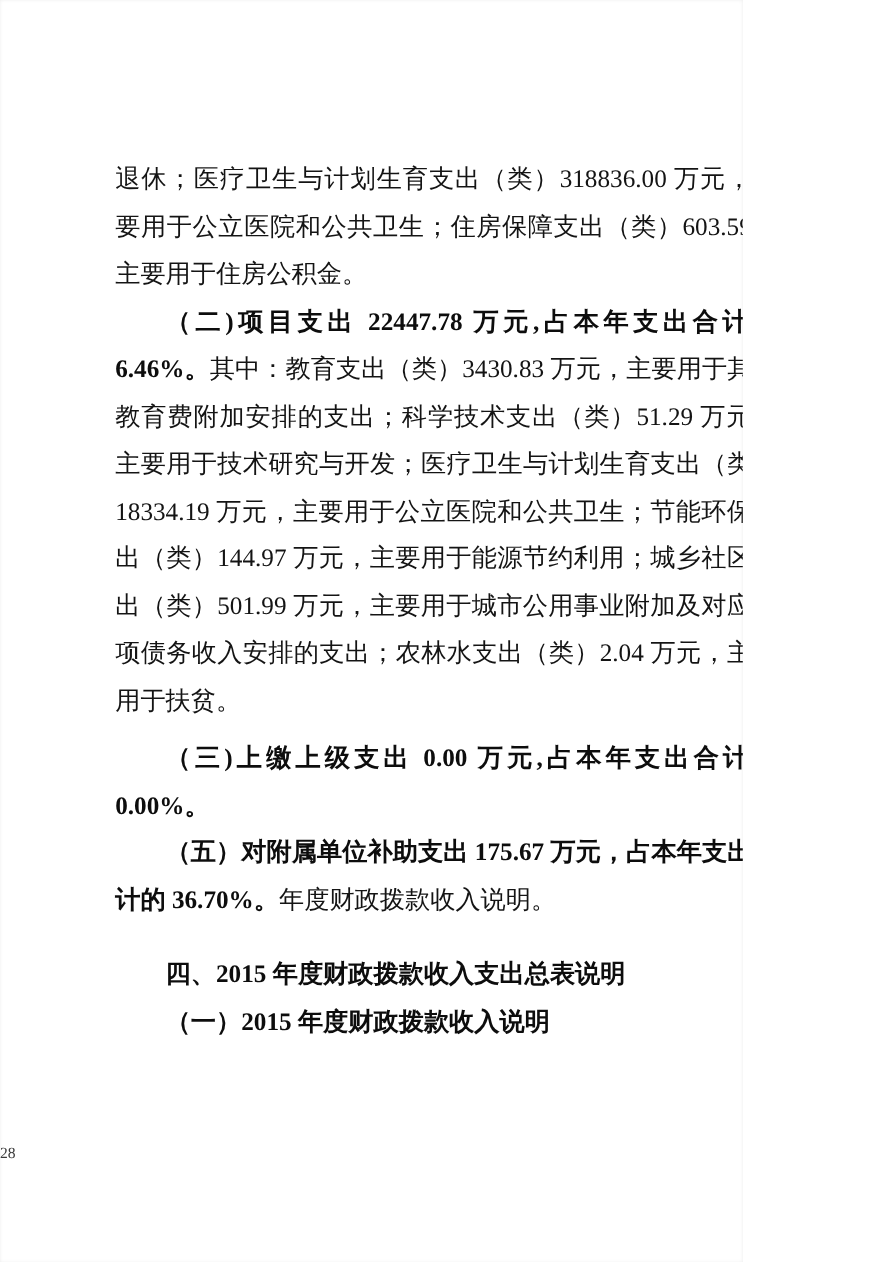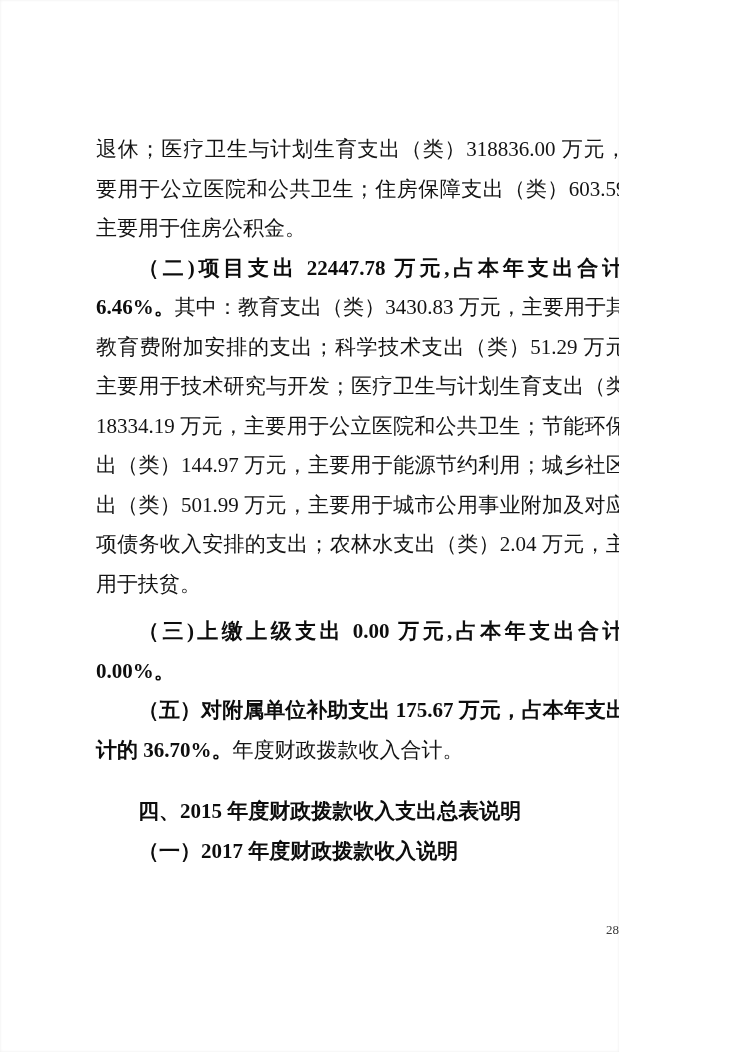--- a/index.html
+++ b/index.html
@@ -38,36 +38,36 @@
     color: #0d0d0d;
   }
   .para.space-before-small {
     margin-top: 8px;
   }
   .para.space-before-large {
     margin-top: 22px;
   }
   .page-number {
     position: absolute;
-    top: 921px;
+    top: 952px;
     left: 0;
     width: 100%;
-    text-align: right;
+    text-align: left;
     font-size: 13px;
     line-height: 18px;
     color: #3a3a3a;
     font-family: "Liberation Serif", "DejaVu Serif", serif;
   }
 </style>
 </head>
 <body>
 
 <div class="page">
   <div class="content" id="doc-body">
       <p class="para"><span>退休；医疗卫生与计划生育支出（类）318836.00 万元，主要用于公立医院和公共卫生；住房保障支出（类）603.59，主要用于住房公积金。</span></p>
       <p class="para indent"><span class="bold">（二)项目支出 22447.78 万元,占本年支出合计的 6.46%。</span><span>其中：教育支出（类）3430.83 万元，主要用于其他教育费附加安排的支出；科学技术支出（类）51.29 万元，主要用于技术研究与开发；医疗卫生与计划生育支出（类）18334.19 万元，主要用于公立医院和公共卫生；节能环保支出（类）144.97 万元，主要用于能源节约利用；城乡社区支出（类）501.99 万元，主要用于城市公用事业附加及对应专项债务收入安排的支出；农林水支出（类）2.04 万元，主要用于扶贫。</span></p>
       <p class="para indent space-before-small"><span class="bold">（三)上缴上级支出 0.00 万元,占本年支出合计的 0.00%。</span></p>
-      <p class="para indent"><span class="bold">（五）对附属单位补助支出 175.67 万元，占本年支出合计的 36.70%。</span><span>年度财政拨款收入合计。</span></p>
+      <p class="para indent"><span class="bold">（五）对附属单位补助支出 175.67 万元，占本年支出合计的 36.70%。</span><span>年度财政拨款收入说明。</span></p>
       <p class="para heading indent space-before-large"><span class="bold">四、2015 年度财政拨款收入支出总表说明</span></p>
-      <p class="para heading indent"><span class="bold">（一）2017 年度财政拨款收入说明</span></p>
+      <p class="para heading indent"><span class="bold">（一）2015 年度财政拨款收入说明</span></p>
     </div>
   <div class="page-number">28</div>
 </div>
 
 </body></html>

